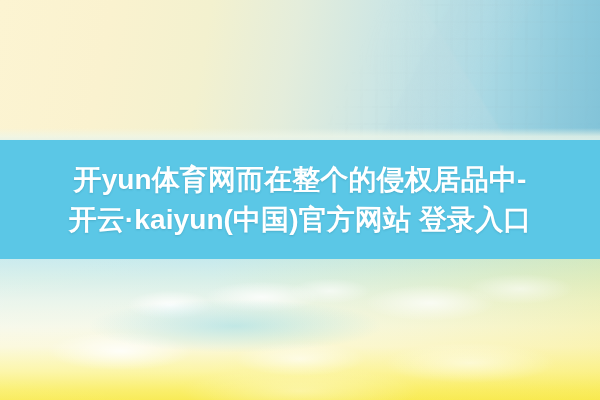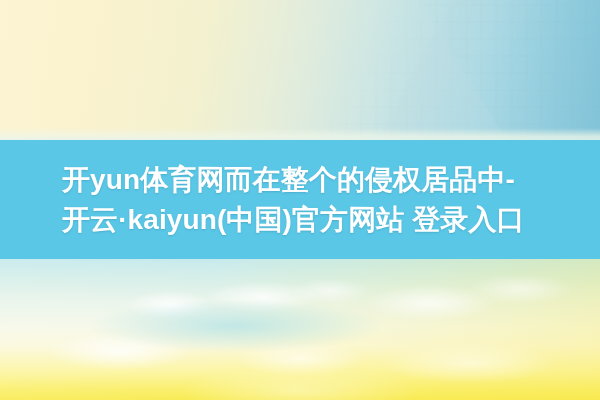--- a/index.html
+++ b/index.html
@@ -139,20 +139,21 @@
     display: flex;
     align-items: center;
     justify-content: center;
   }
 
   .title-text {
     width: 488px;
     margin: 0;
     padding: 0 6px;
     box-sizing: border-box;
+    text-align: center;
     color: #ffffff;
     font-size: 28px;
     font-weight: 700;
     line-height: 40px;
     letter-spacing: .1px;
     text-shadow: 0 1px 2px rgba(38,120,146,.30);
     white-space: normal;
     word-break: break-all;
   }
 </style>

